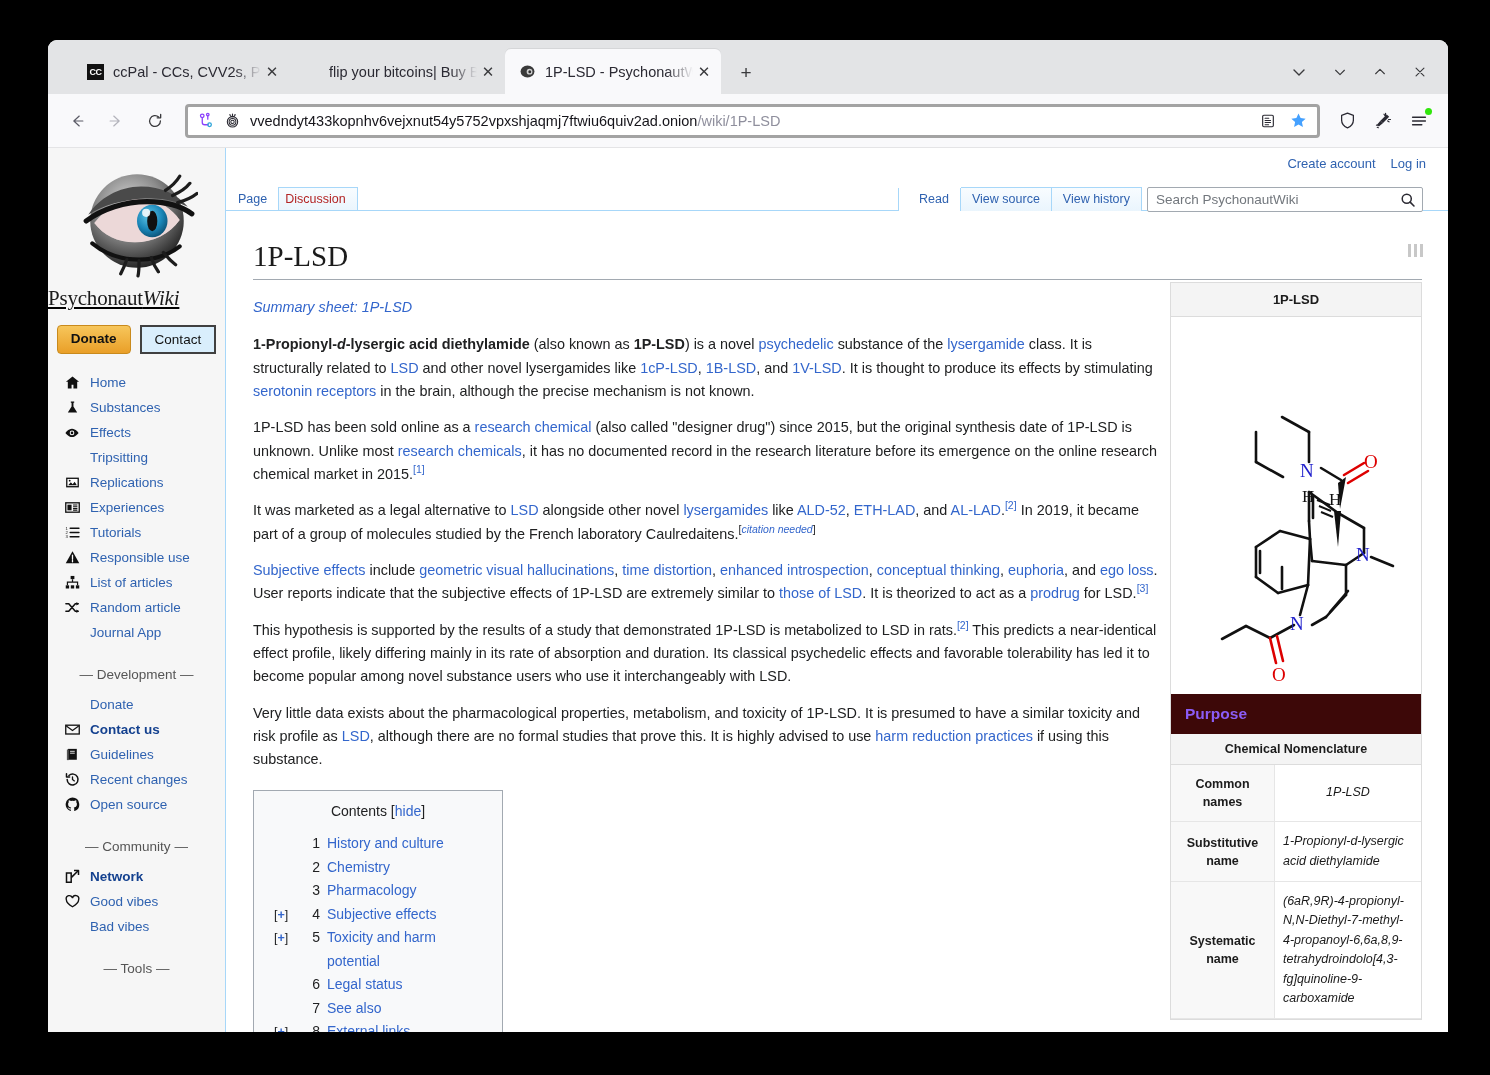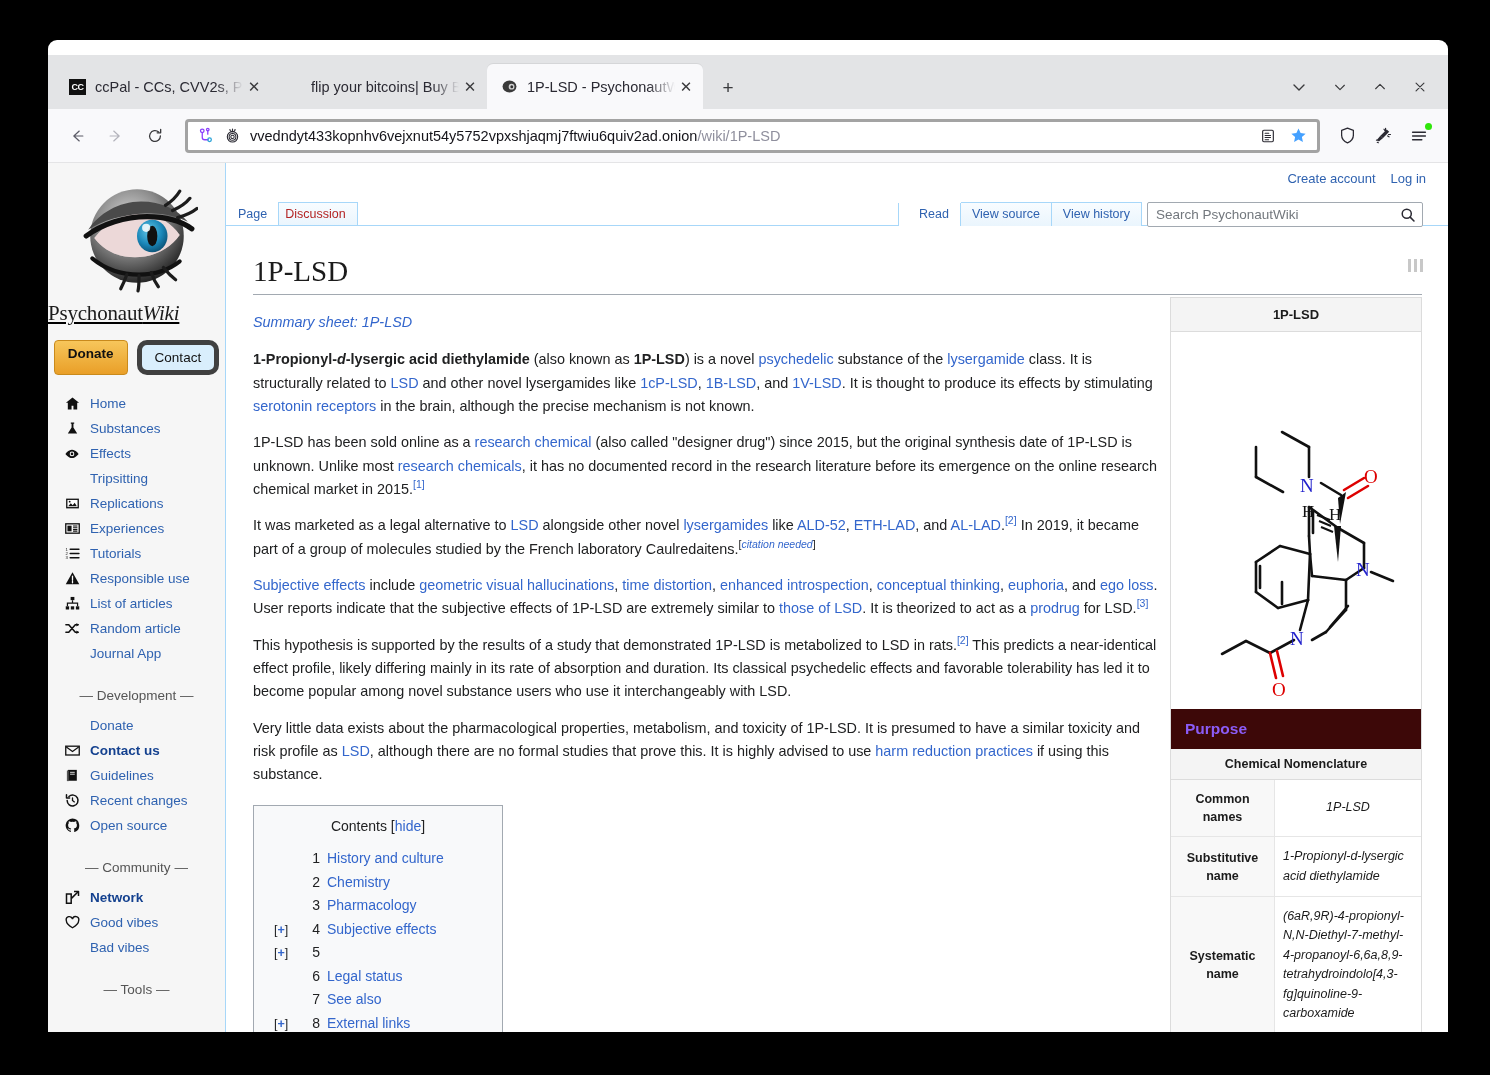--- a/index.html
+++ b/index.html
@@ -23,24 +23,23 @@
     display: flex;
     flex-direction: column;
   }
 
   
   #tabstrip {
     height: 54px;
     background: #e3e4e6;
     display: flex;
     align-items: flex-end;
-    padding-left: 7px;
+    padding-left: 25px;
     position: relative;
     flex: 0 0 auto;
-    margin-top: 15px;
   }
   .tab {
     height: 45px;
     width: 216px;
     display: flex;
     align-items: center;
     padding: 0 6px 0 14px;
     font-size: 14.5px;
     color: #2b2a33;
     position: relative;
@@ -220,22 +219,22 @@
     border: 1px solid #c98a1c;
     border-radius: 4px;
     font-size: 13.5px;
     font-weight: bold;
     color: #111;
     padding: 5px 13px;
     cursor: pointer;
   }
   #btn-contact {
     background: #d9eefc;
-    border: 5px solid #404040;
-    border-radius: 10px;
+    border: 2px solid #404040;
+    border-radius: 0;
     font-size: 13.5px;
     color: #111;
     padding: 5px 13px;
     cursor: pointer;
   }
   #sb-nav { margin-top: 16px; padding-left: 14px; }
   .sb-link {
     display: flex;
     align-items: center;
     height: 25px;
@@ -911,20 +910,21 @@
                 <span class="toc-label">Pharmacology</span>
               </div>
             <div class="toc-row">
                 <span class="toc-plus">[<b>+</b>]</span>
                 <span class="toc-num">4</span>
                 <span class="toc-label">Subjective effects</span>
               </div>
             <div class="toc-row">
                 <span class="toc-plus">[<b>+</b>]</span>
                 <span class="toc-num">5</span>
+                <span class="toc-label">Toxicity and harm potential</span>
               </div>
             <div class="toc-row">
                 <span class="toc-plus"></span>
                 <span class="toc-num">6</span>
                 <span class="toc-label">Legal status</span>
               </div>
             <div class="toc-row">
                 <span class="toc-plus"></span>
                 <span class="toc-num">7</span>
                 <span class="toc-label">See also</span>

